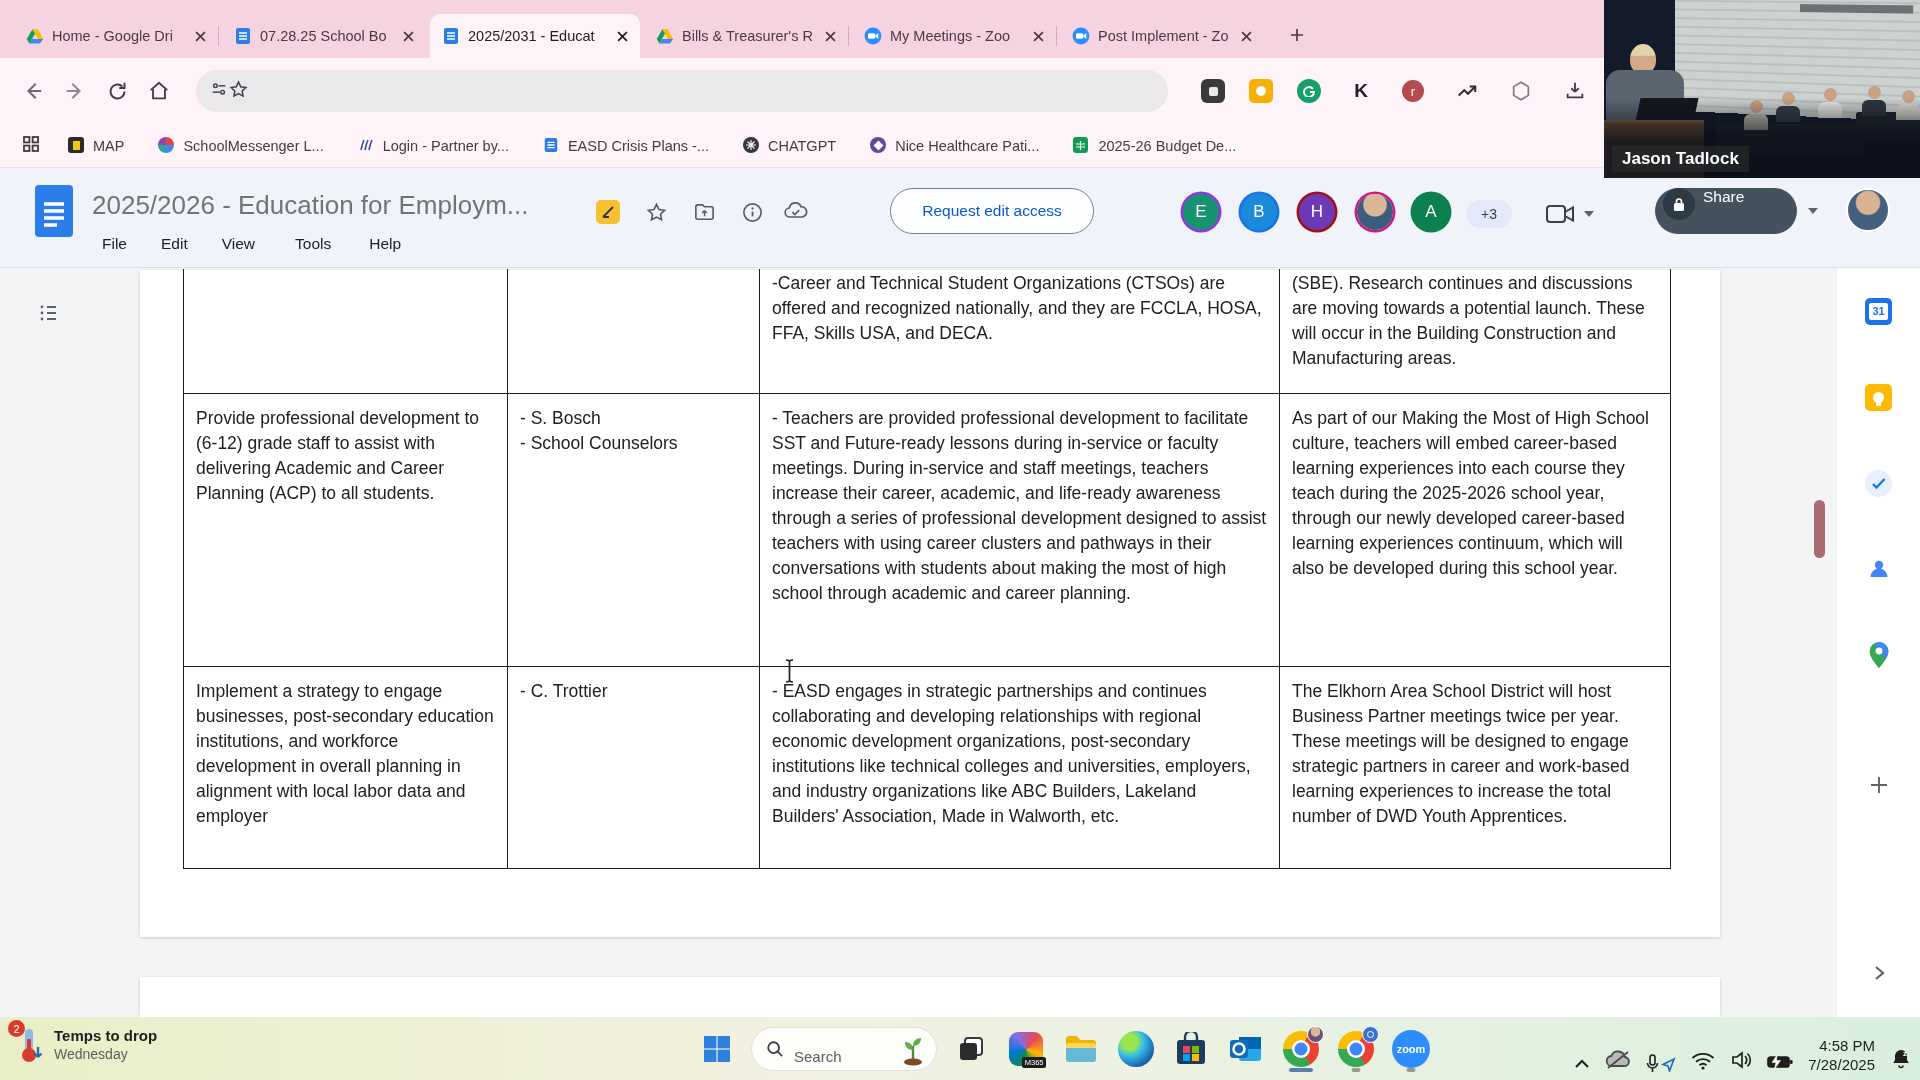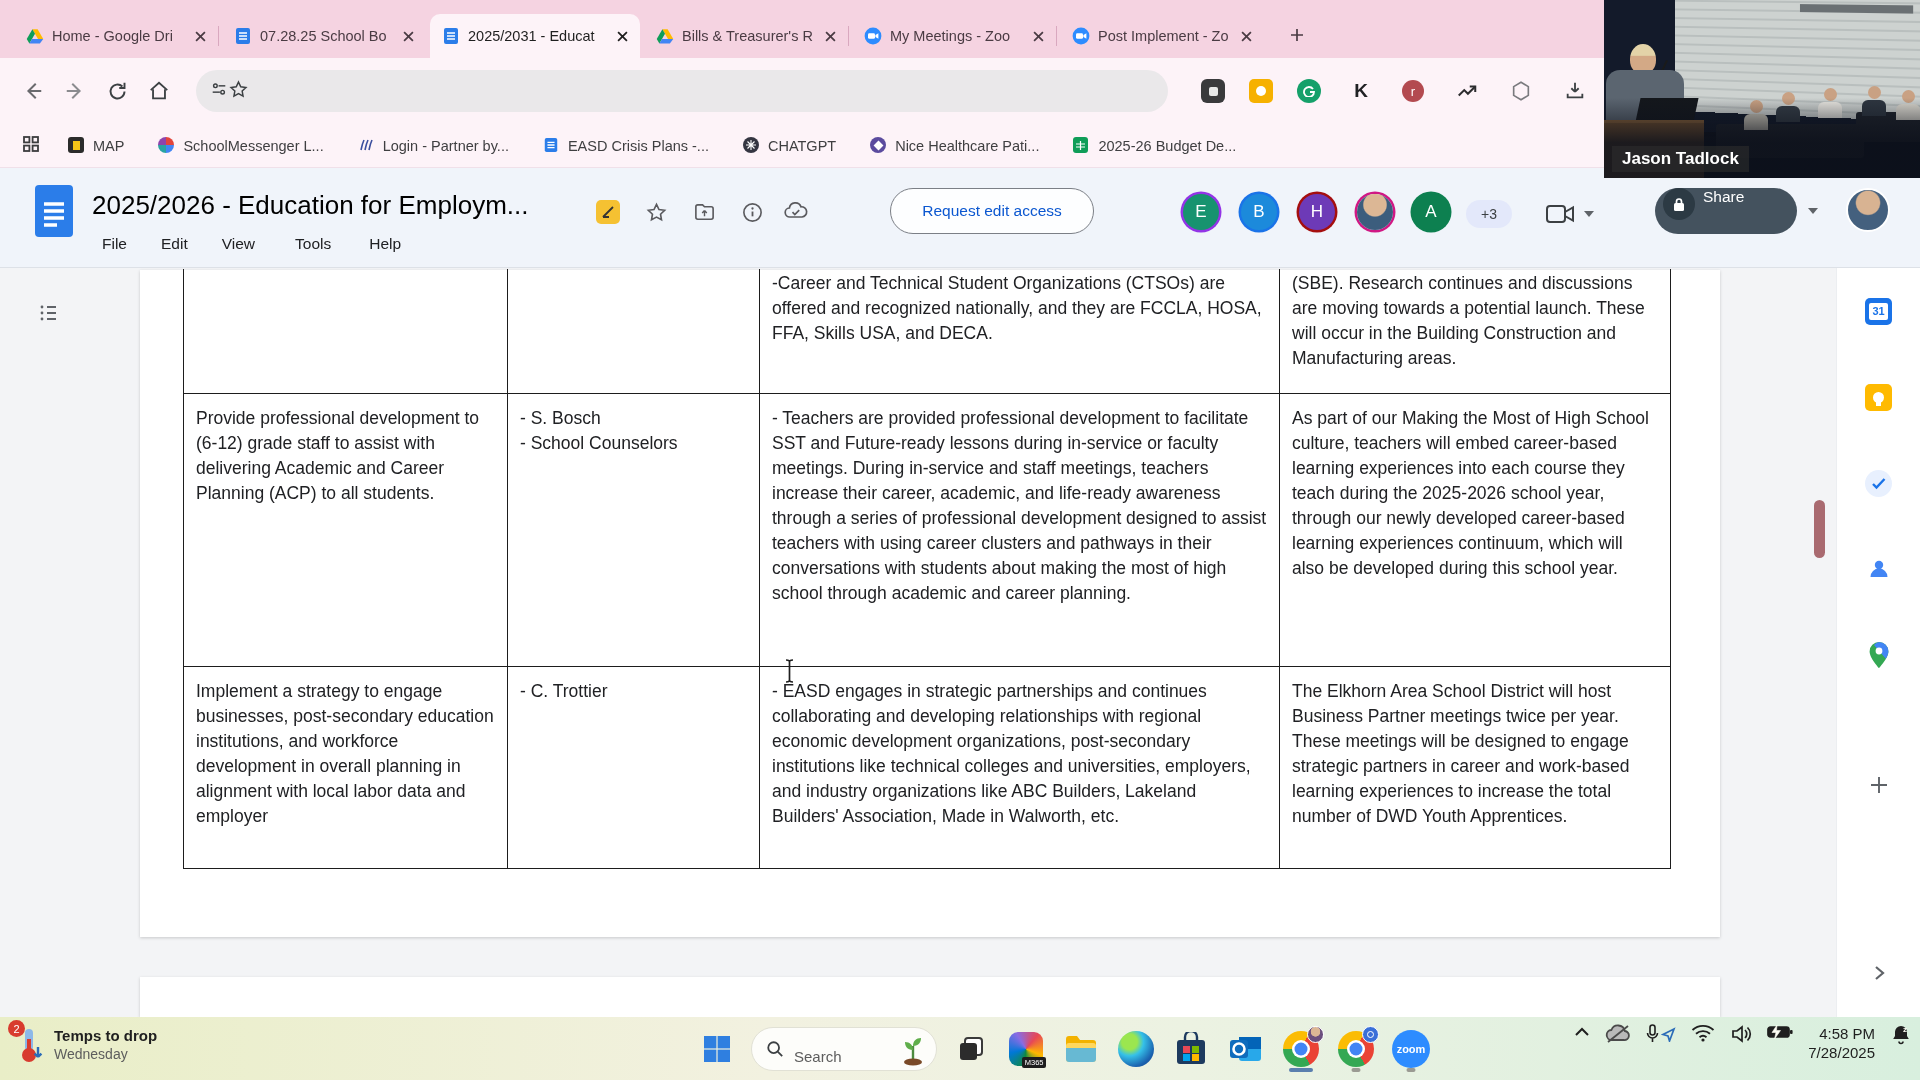--- a/index.html
+++ b/index.html
@@ -29,21 +29,21 @@
 
   
   #bookmarks{position:absolute;left:0;top:124px;width:1920px;height:44px;background:#fdf3f8;
     display:flex;align-items:center;padding-left:22px;border-bottom:1px solid #f0e0e9;}
   .bmk{display:flex;align-items:center;margin-right:34px;color:#3f3f41;font-size:14.5px;white-space:nowrap;}
   .bmk .bic{width:17px;height:17px;margin-right:8px;display:inline-flex;flex:none;}
 
   
   #docshead{position:absolute;left:0;top:168px;width:1920px;height:100px;background:#f0f4fa;border-bottom:1px solid #dde1e7;}
   #docsicon{position:absolute;left:34px;top:16px;}
-  #doctitle{position:absolute;left:92px;top:22px;font-size:26px;color:#000000;white-space:nowrap;}
+  #doctitle{position:absolute;left:92px;top:22px;font-size:26px;color:#737373;white-space:nowrap;}
   .headic{position:absolute;top:30px;width:28px;height:28px;display:flex;align-items:center;justify-content:center;color:#5a5a5e;}
   #menubar{position:absolute;left:98px;top:64px;display:flex;font-size:15.5px;color:#202124;}
   #menubar .mitem{margin-right:26px;padding:3px 4px;}
   #reqbtn{position:absolute;left:890px;top:20px;width:204px;height:46px;border:1px solid #7b7f86;border-radius:23px;
     background:#fdfeff;color:#0b57d0;font-size:15.5px;display:flex;align-items:center;justify-content:center;}
   .avatar{position:absolute;top:26px;width:36px;height:36px;border-radius:50%;display:flex;align-items:center;justify-content:center;
     color:#fff;font-size:17px;}
   #morecollab{position:absolute;left:1466px;top:32px;width:46px;height:28px;border-radius:14px;background:#e3e8fa;
     color:#3c4043;font-size:14px;display:flex;align-items:center;justify-content:center;}
   #camicon{position:absolute;left:1545px;top:34px;display:flex;align-items:center;}
@@ -102,21 +102,21 @@
     color:#fff;font-size:11px;display:flex;align-items:center;justify-content:center;}
   #centericons{position:absolute;left:696px;top:7px;height:50px;display:flex;align-items:center;gap:13px;}
   .tbicon{width:42px;height:46px;display:flex;align-items:center;justify-content:center;position:relative;flex:none;}
   #searchpill{width:186px;height:44px;border-radius:22px;background:#fdfdfa;border:1px solid #e1e1d5;
     display:flex;align-items:center;padding:0 8px 0 14px;flex:none;}
   #searchpill .stext{flex:1;color:#5d5d5d;font-size:15px;margin-left:10px;margin-top:15px;}
   .runbar{position:absolute;bottom:0px;left:50%;transform:translateX(-50%);height:4px;border-radius:2px;}
   .runbar.active{width:24px;background:#5a7fae;}
   .runbar.idle{width:9px;background:#9a9a92;}
   .badge{position:absolute;right:-2px;top:0px;width:17px;height:17px;border-radius:50%;border:1.5px solid #fff;}
-  #tray{position:absolute;right:8px;top:7px;height:50px;display:flex;align-items:flex-start;gap:15px;}
+  #tray{position:absolute;right:8px;top:7px;height:50px;display:flex;align-items:flex-end;gap:15px;}
   #timecol{text-align:right;font-size:15px;color:#1f1f1f;line-height:19px;}
 
   .chromelogo{width:36px;height:36px;border-radius:50%;position:relative;
     background:conic-gradient(from 150deg,#34a853 0 33%,#fbbc04 0 66%,#ea4335 0 100%);}
   .chromelogo::before{content:"";position:absolute;left:50%;top:50%;width:18px;height:18px;border-radius:50%;
     background:#fff;transform:translate(-50%,-50%);}
   .chromelogo::after{content:"";position:absolute;left:50%;top:50%;width:13px;height:13px;border-radius:50%;
     background:#4285f4;transform:translate(-50%,-50%);}
 
   

